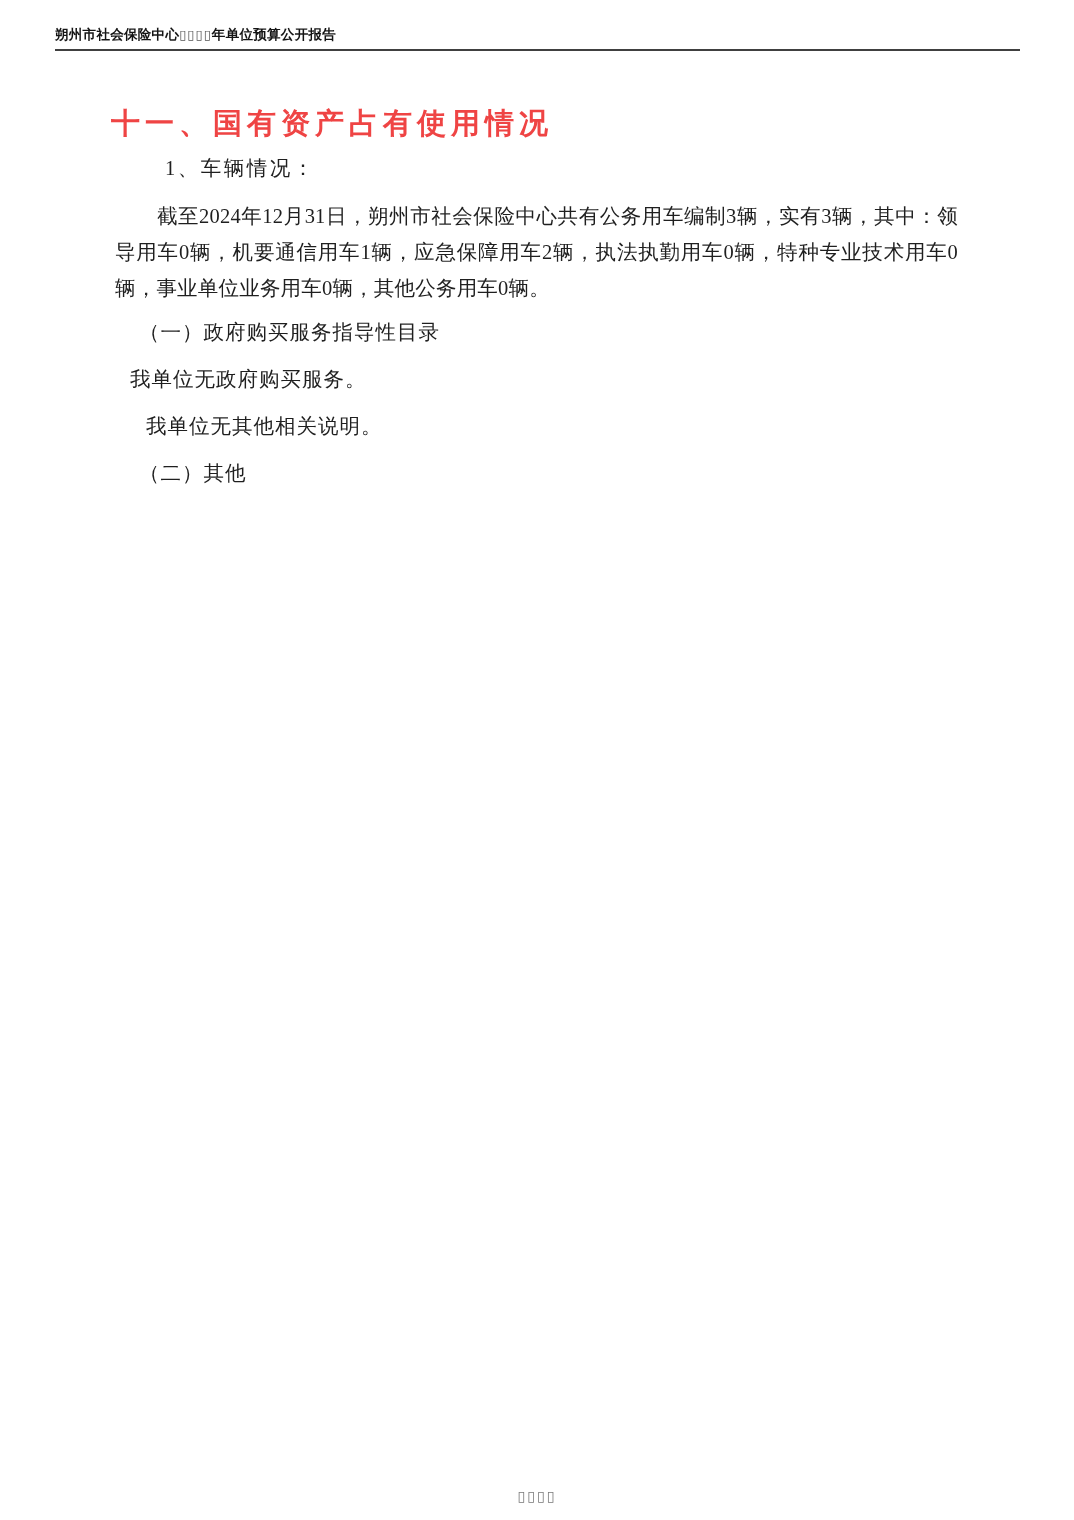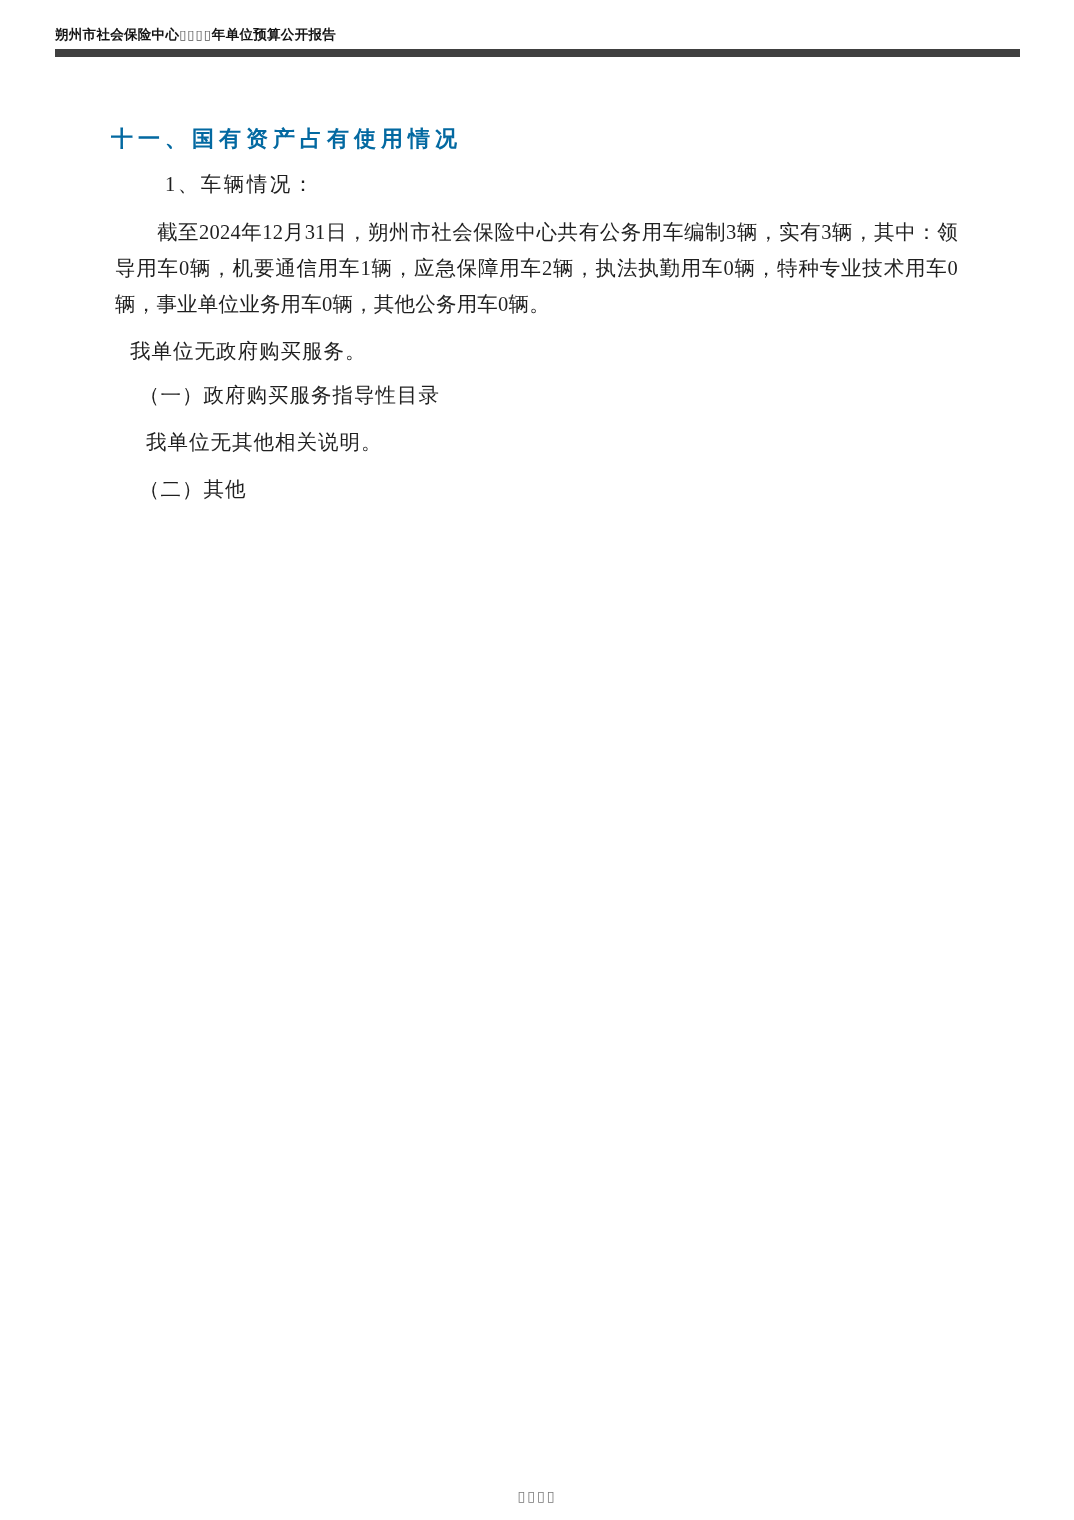--- a/index.html
+++ b/index.html
@@ -13,21 +13,21 @@
     font-family: "Liberation Serif", "DejaVu Serif", serif;
   }
 
   
   .page-header {
     position: absolute;
     top: 26px;
     left: 55px;
     width: 965px;
     padding-bottom: 6px;
-    border-bottom: 8px solid #404040;
+    border-bottom: 2px solid #404040;
     font-family: "Liberation Sans", "DejaVu Sans", sans-serif;
     font-size: 13.5px;
     font-weight: 700;
     color: #141414;
     letter-spacing: 0.3px;
     line-height: 17px;
   }
 
   
   .tofu {
@@ -40,26 +40,26 @@
   
   .content {
     position: absolute;
     top: 104px;
     left: 111px;
     width: 851px;
     font-size: 20.5px;
     line-height: 36px;
   }
   .sec-heading {
-    margin: 20px 0 0 0;
+    margin: 4px 0 0 0;
     font-family: "Liberation Sans", "DejaVu Sans", sans-serif;
-    font-size: 22px;
+    font-size: 29px;
     line-height: 30px;
     font-weight: 700;
-    color: #0369a1;
+    color: #ef4444;
     letter-spacing: 5px;
   }
   .sec-heading.second { margin-top: 6px; }
 
   .sub-heading {
     margin: 12px;
     text-indent: 42px;
     letter-spacing: 2.5px;
   }
   .para {
@@ -105,23 +105,23 @@
 
     <p class="sub-heading">1、车辆情况：</p>
 
     <p class="para">截至2024年12月31日，朔州市社会保险中心共有公务用车编制3辆，实有3辆，其中：领导用车0辆，机要通信用车1辆，应急保障用车2辆，执法执勤用车0辆，特种专业技术用车0辆，事业单位业务用车0辆，其他公务用车0辆。</p>
 
 
 
 
 
 
+    <p class="s12-line first indent-md">（一）政府购买服务指导性目录</p>
+
     <p class="s12-line indent-sm">我单位无政府购买服务。</p>
-
-    <p class="s12-line first indent-md">（一）政府购买服务指导性目录</p>
 
     <p class="s12-line indent-lg">我单位无其他相关说明。</p>
 
     <p class="s12-line indent-md">（二）其他</p>
 
   </main>
 
   <footer class="page-footer">
     <span class="tofu">▯▯▯▯</span>
   </footer>

